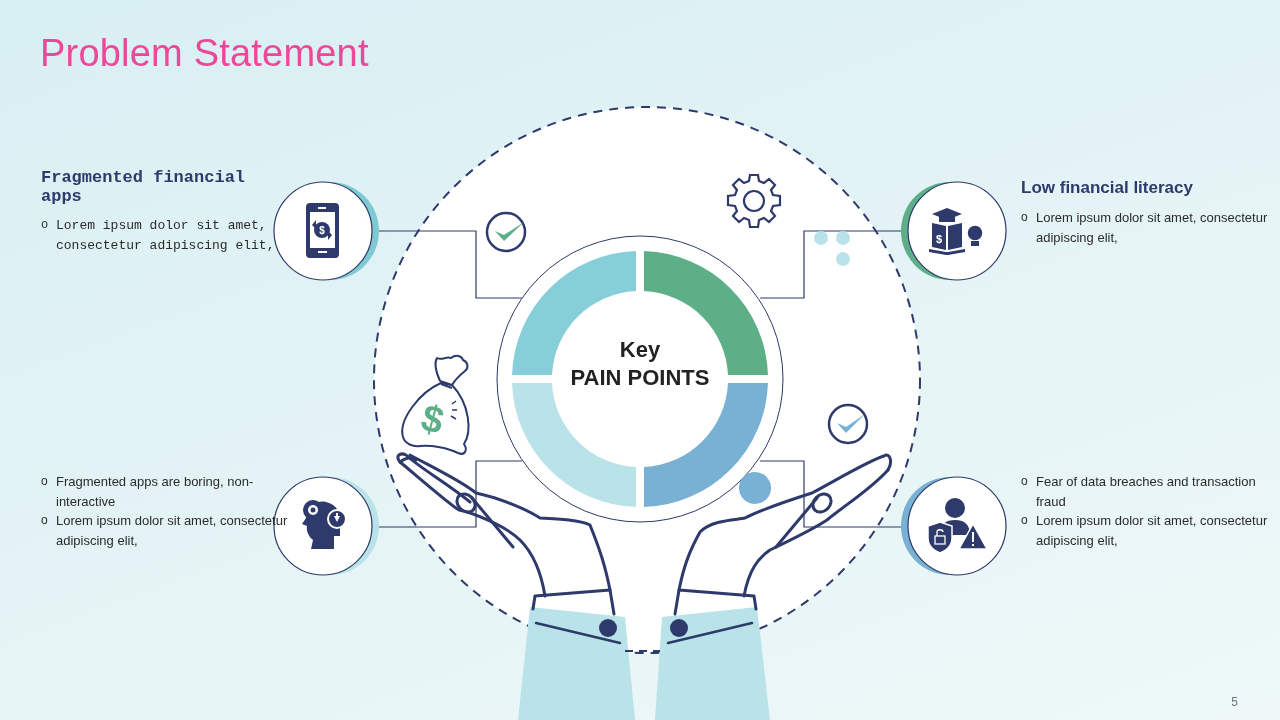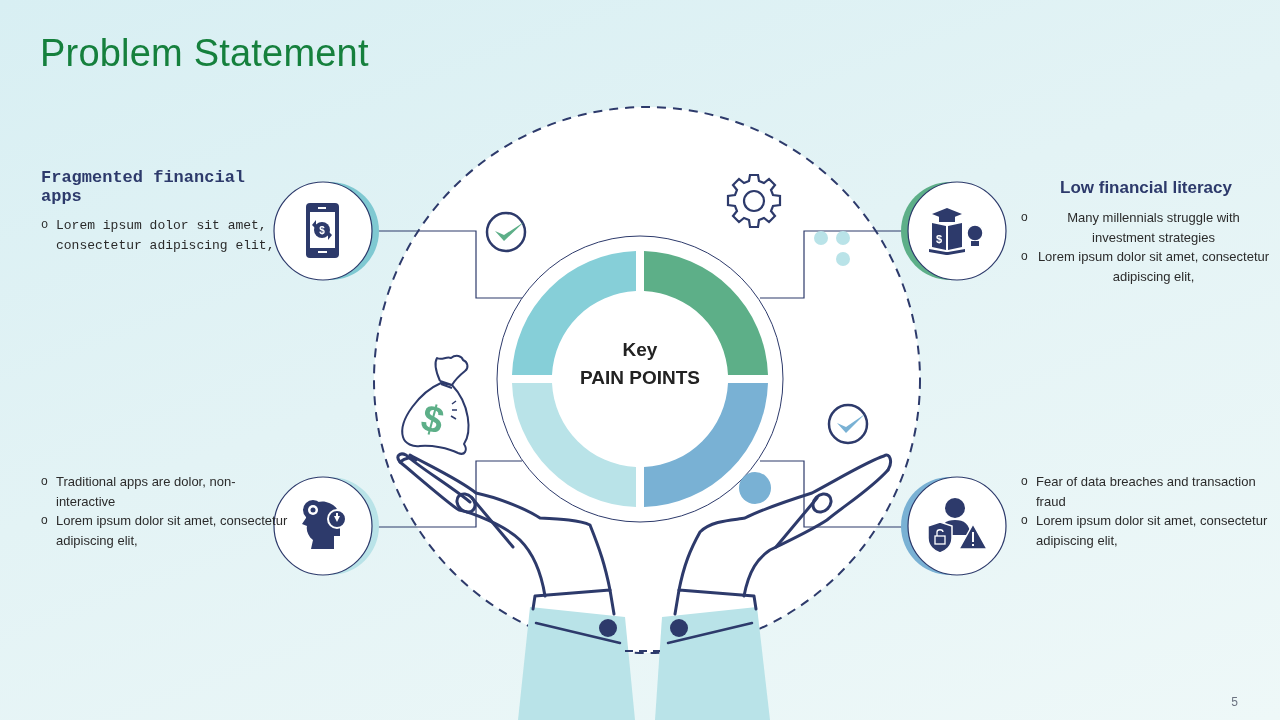--- a/index.html
+++ b/index.html
@@ -5,21 +5,21 @@
   * { margin: 0; padding: 0; box-sizing: border-box; }
   html, body { width: 1280px; height: 720px; overflow: hidden; }
   body {
     position: relative;
     font-family: "Liberation Sans", "DejaVu Sans", sans-serif;
     background: linear-gradient(160deg, #d8eff3 0%, #e3f3f5 45%, #eef8f8 100%);
     color: #2d3a6b;
   }
   .title {
     position: absolute; left: 40px; top: 32px;
-    font-size: 38px; font-weight: 400; color: #15803d;
+    font-size: 38px; font-weight: 400; color: #ec4899;
     letter-spacing: 0.2px;
   }
   .page-num {
     position: absolute; right: 42px; top: 695px;
     font-size: 12px; color: #6b7280;
   }
   .block { position: absolute; width: 250px; }
   .block h3 {
     font-size: 17px; font-weight: 700; color: #2d3a6b;
     margin-bottom: 10px;
@@ -28,27 +28,27 @@
   .block li {
     position: relative; padding-left: 15px;
     font-size: 13px; line-height: 19.5px; color: #2b2b2b;
   }
   .block li::before {
     content: "o"; position: absolute; left: 0; top: 0;
     font-size: 12px; color: #2b2b2b;
   }
   #b1 { left: 41px; top: 168px; font-family: Liberation Mono, monospace; }
   #b2 { left: 41px; top: 472px; }
-  #b3 { left: 1021px; top: 178px; text-align: center; }
+  #b3 { left: 1021px; top: 178px; }
   #b4 { left: 1021px; top: 472px; }
   svg.art { position: absolute; left: 0; top: 0; }
   .center-label {
     position: absolute; left: 540px; top: 336px; width: 200px;
     text-align: center; font-weight: 700; color: #222;
-    font-size: 19px; line-height: 28px;
+    font-size: 22px; line-height: 28px;
   }
 </style>
 </head>
 <body>
 
 <h1 class="title">Problem Statement</h1>
 
 <svg class="art" width="1280" height="720" viewBox="0 0 1280 720">
 
   <circle cx="647" cy="380" r="273" fill="#ffffff" stroke="none"></circle>
@@ -196,29 +196,28 @@
 
 <div class="block" id="b1">
   <h3>Fragmented financial apps</h3>
   <ul>
     <li>Lorem ipsum dolor sit amet, consectetur adipiscing elit,</li>
   </ul>
 </div>
 
 <div class="block" id="b2">
   <ul>
-    <li>Traditional apps are dolor, non-interactive</li>
+    <li>Fragmented apps are boring, non-interactive</li>
     <li>Lorem ipsum dolor sit amet, consectetur adipiscing elit,</li>
   </ul>
 </div>
 
 <div class="block" id="b3">
   <h3>Low financial literacy</h3>
   <ul>
-    <li>Many millennials struggle with investment strategies</li>
     <li>Lorem ipsum dolor sit amet, consectetur adipiscing elit,</li>
   </ul>
 </div>
 
 <div class="block" id="b4">
   <ul>
     <li>Fear of data breaches and transaction fraud</li>
     <li>Lorem ipsum dolor sit amet, consectetur adipiscing elit,</li>
   </ul>
 </div>

